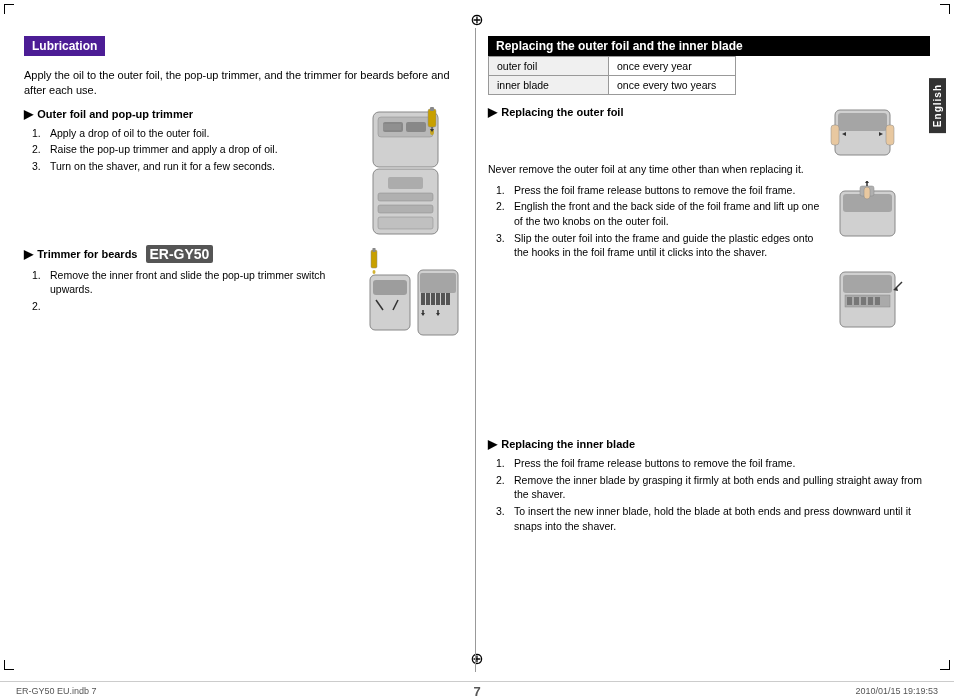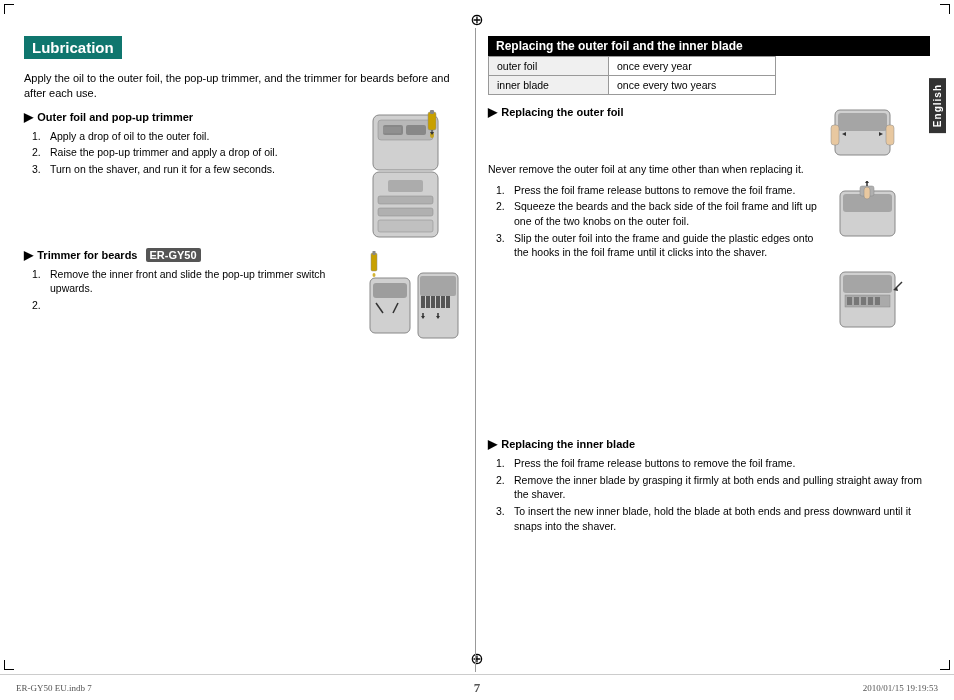--- a/index.html
+++ b/index.html
@@ -13,29 +13,28 @@
       overflow: hidden;
       position: relative;
     }
 
     
     .footer {
       position: absolute;
       bottom: 0;
       left: 0;
       right: 0;
-      height: 26px;
+      height: 19px;
       border-top: 1px solid #ccc;
       display: flex;
       align-items: center;
       justify-content: space-between;
       padding: 0 16px;
       font-size: 9px;
       color: #555;
-      font-family: Liberation Serif, serif;
     }
 
     
     .content-area {
       position: absolute;
       top: 28px;
       left: 16px;
       right: 16px;
       bottom: 28px;
       display: flex;
@@ -51,23 +50,23 @@
 
     
     .right-panel {
       flex: 1;
       padding: 8px 8px 8px 12px;
       position: relative;
     }
 
     
     .section-title {
-      background: #0f766e;
+      background: #4c1d95;
       color: #fff;
-      font-size: 15px;
+      font-size: 12px;
       font-weight: bold;
       padding: 3px 8px;
       margin-bottom: 6px;
       display: inline-block;
     }
 
     .section-title-right {
       background: #000;
       color: #fff;
       font-size: 12px;
@@ -96,21 +95,21 @@
     }
 
     .arrow-bullet {
       font-size: 12px;
     }
 
     
     .badge {
       background: #555;
       color: #fff;
-      font-size: 11px;
+      font-size: 14px;
       font-weight: bold;
       padding: 1px 4px;
       border-radius: 2px;
       margin-left: 4px;
     }
 
     
     .num-list {
       list-style: none;
       margin-left: 8px;
@@ -143,21 +142,21 @@
 
     .image-placeholder {
       display: flex;
       flex-direction: column;
       gap: 4px;
       align-items: center;
     }
 
     
     .replacement-table {
-      width: 288px;
+      width: 248px;
       border-collapse: collapse;
       margin-bottom: 10px;
       font-size: 10.5px;
     }
 
     .replacement-table td {
       border: 1px solid #999;
       padding: 3px 8px;
     }
 
@@ -427,21 +426,21 @@
       </div>
       <p class="right-content" style="margin-bottom:6px;margin-top:43px;">Never remove the outer foil at any time other than when replacing it.</p>
 
       <ol class="num-list">
         <li>
           <span class="num">1.</span>
           <span>Press the foil frame release buttons to remove the foil frame.</span>
         </li>
         <li>
           <span class="num">2.</span>
-          <span>Squeeze the beards and the back side of the foil frame and lift up one of the two knobs on the outer foil.</span>
+          <span>English the front and the back side of the foil frame and lift up one of the two knobs on the outer foil.</span>
         </li>
         <li>
           <span class="num">3.</span>
           <span>Slip the outer foil into the frame and guide the plastic edges onto the hooks in the foil frame until it clicks into the shaver.</span>
         </li>
       </ol>
     </div>
 
     <div style="margin-top:100px;">
       <div class="subsection-heading">

